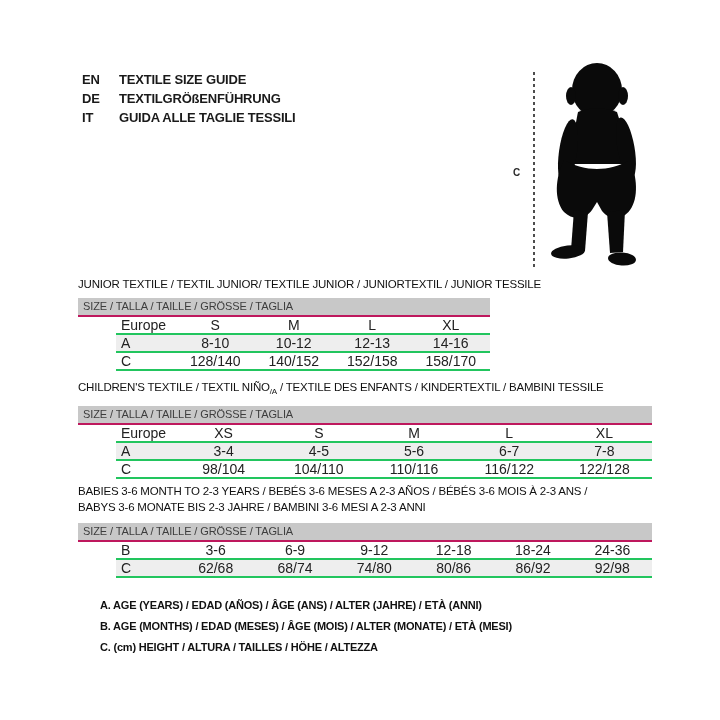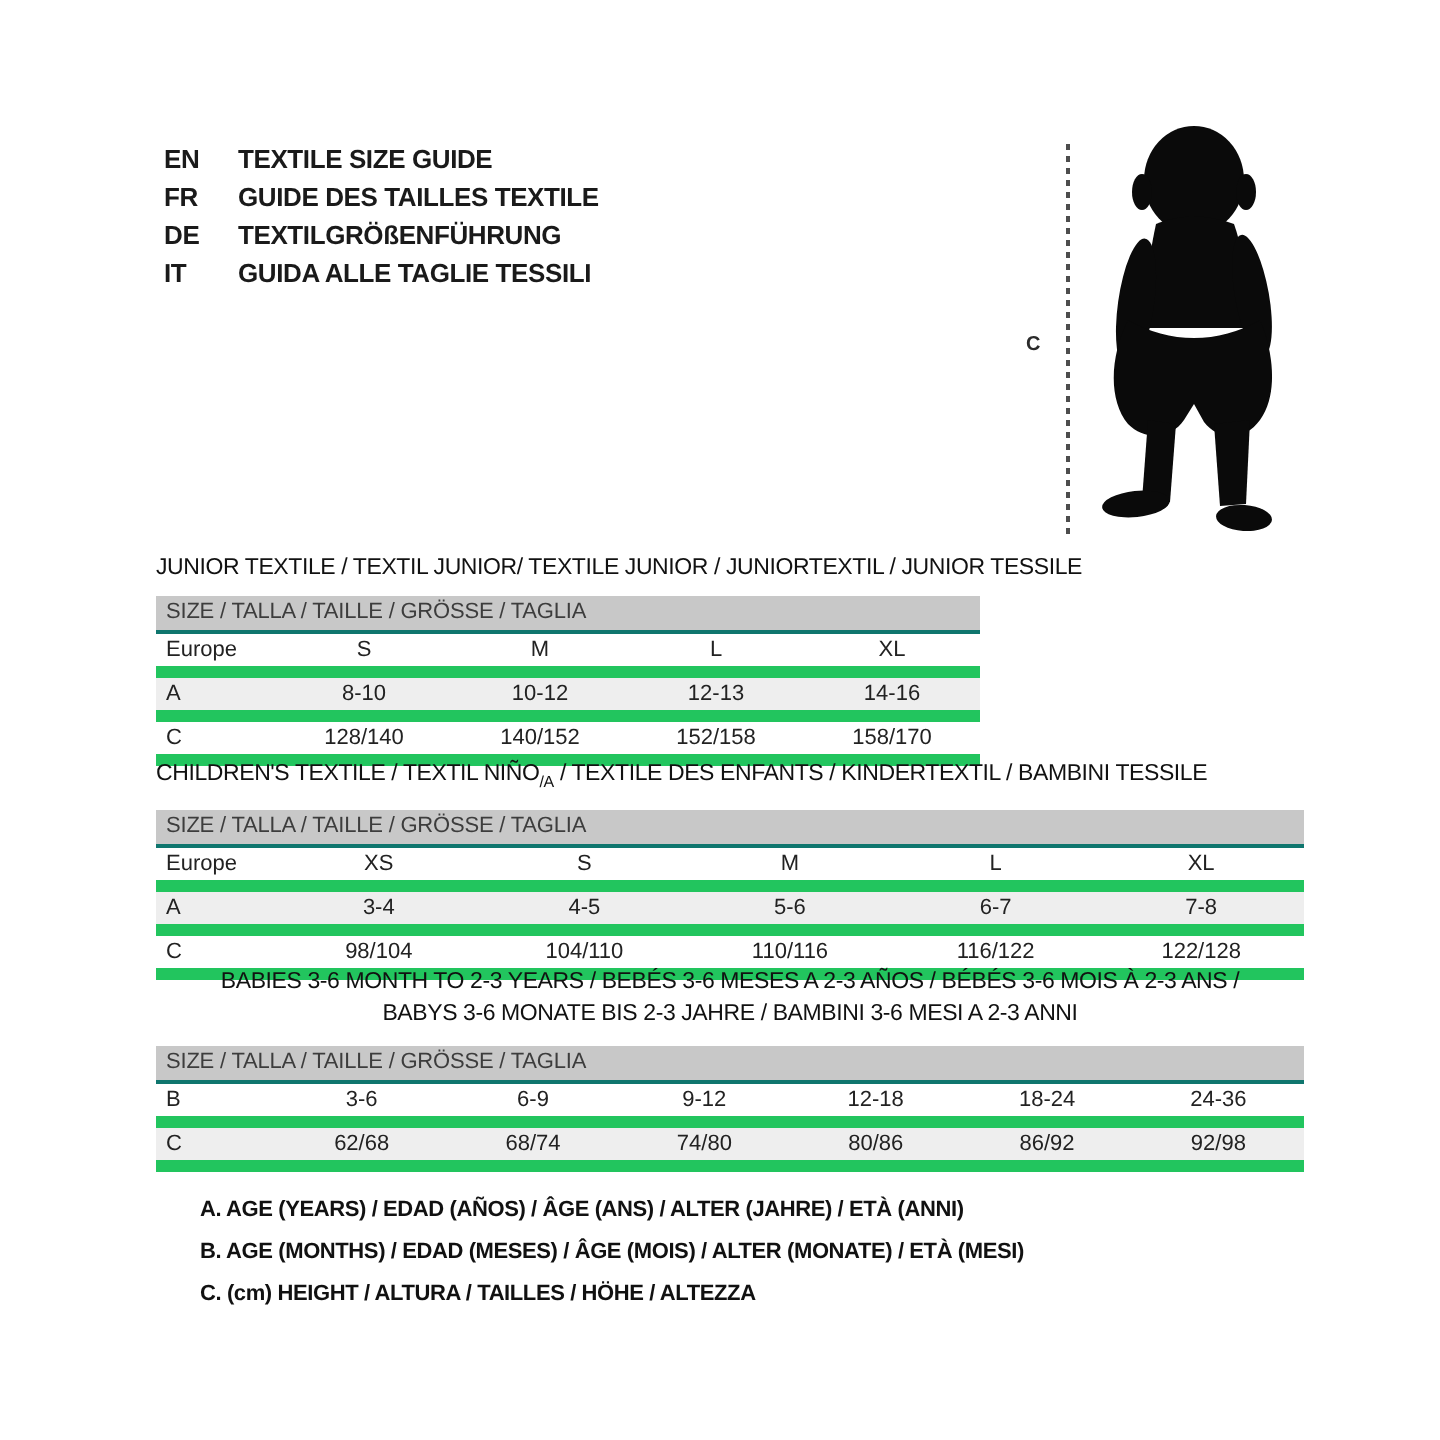--- a/index.html
+++ b/index.html
@@ -25,51 +25,47 @@
   .toddler{position:absolute;left:542px;top:60px;}
   
   .table-block{position:absolute;left:78px;}
   .t1{top:277px;width:412px;}
   .t2{top:380px;width:574px;}
   .t3{top:483px;width:574px;}
   .tbl-title{
     font-weight:normal;font-size:11.5px;line-height:14px;letter-spacing:-0.2px;
     white-space:nowrap;margin-bottom:7px;color:#111;
   }
-  .t3 .tbl-title{white-space:normal;line-height:16px;margin-bottom:8px;text-align:center;}
+  .t3 .tbl-title{white-space:normal;line-height:16px;margin-bottom:8px;}
   .t3 .tbl-title .line{display:block;white-space:nowrap;}
   .tbl-title sub{font-size:8px;}
   .size-bar{
     background:#c8c8c8;color:#3d3d3d;
     font-size:11px;line-height:15px;height:15px;
     padding:1px 0 1px 5px;
-    border-bottom:2px solid #0f766e;
+    border-bottom:2px solid #be185d;
     letter-spacing:-0.1px;
   }
-  .rows .row{display:flex;font-size:11px;line-height:16px;height:16px;border-bottom:6px solid #22c55e;}
+  .rows .row{display:flex;font-size:14px;line-height:16px;height:16px;border-bottom:2px solid #22c55e;margin-left:38px;}
   .rows .row:nth-child(even){background:#eeeeee;}
   .rows .lbl{flex:0 0 55px;padding-left:5px;text-align:left;color:#222;}
   .rows .cell{flex:1;text-align:center;color:#222;}
   
   .legend{position:absolute;left:78px;top:595px;margin-left:22px;}
   .legend-line{font-weight:bold;font-size:11px;line-height:21px;letter-spacing:-0.2px;white-space:nowrap;color:#111;}
 </style>
 </head>
 <body>
 
 <div class="page">
 
   <div class="lang-list">
     <div class="lang-row">
       <span class="lang-code">EN</span>
       <span class="lang-label">TEXTILE SIZE GUIDE</span>
-    </div>
-    <div class="lang-row">
-      <span class="lang-code">FR</span>
-      <span class="lang-label">GUIDE DES TAILLES TEXTILE</span>
     </div>
     <div class="lang-row">
       <span class="lang-code">DE</span>
       <span class="lang-label">TEXTILGRÖßENFÜHRUNG</span>
     </div>
     <div class="lang-row">
       <span class="lang-code">IT</span>
       <span class="lang-label">GUIDA ALLE TAGLIE TESSILI</span>
     </div>
   </div>

